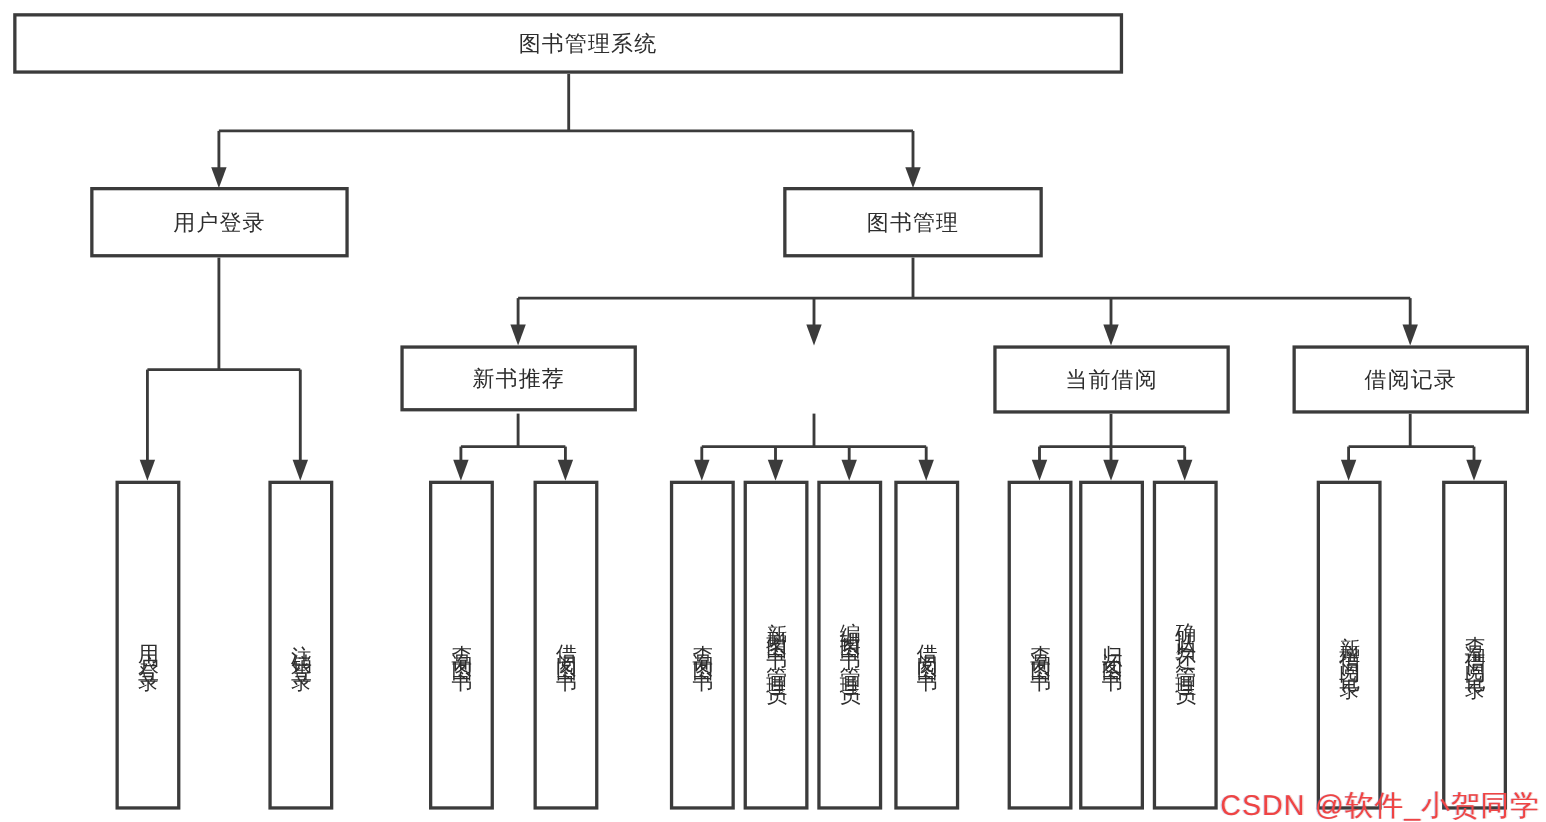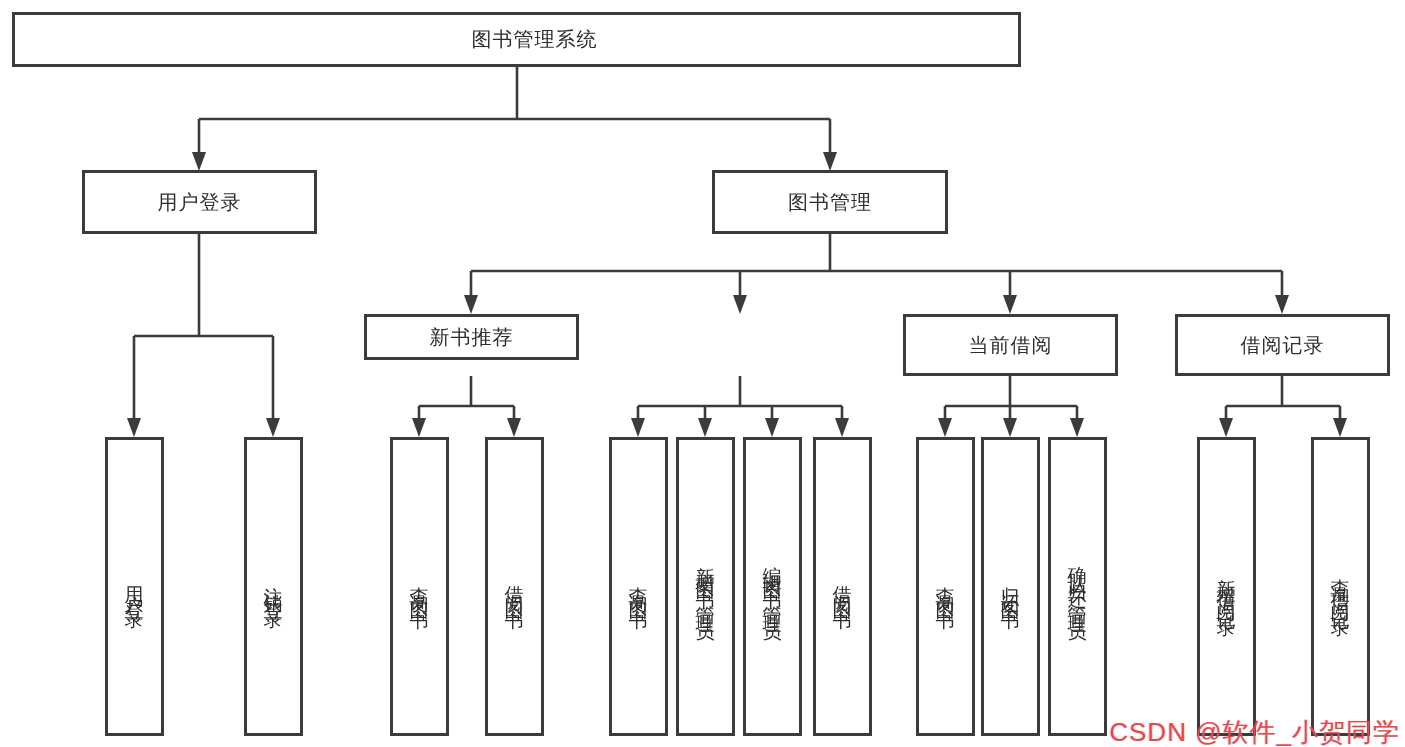--- a/index.html
+++ b/index.html
@@ -132,21 +132,21 @@
     <span>图书管理系统</span>
   </div>
 
   <div class="node node-h" style="left:82px;top:170px;width:235px;height:64px;">
     <span>用户登录</span>
   </div>
   <div class="node node-h" style="left:712px;top:170px;width:236px;height:64px;align-items:center;">
     <span>图书管理</span>
   </div>
 
-  <div class="node node-h" style="left:364px;top:314px;width:215px;height:46px;">
+  <div class="node node-h" style="left:364px;top:314px;width:215px;height:60px;">
     <span>新书推荐</span>
   </div>
   <div class="node node-h" style="left:903px;top:314px;width:215px;height:62px;">
     <span>当前借阅</span>
   </div>
   <div class="node node-h" style="left:1175px;top:314px;width:215px;height:62px;">
     <span>借阅记录</span>
   </div>
 
   <div class="node node-v" style="left:105px;">

